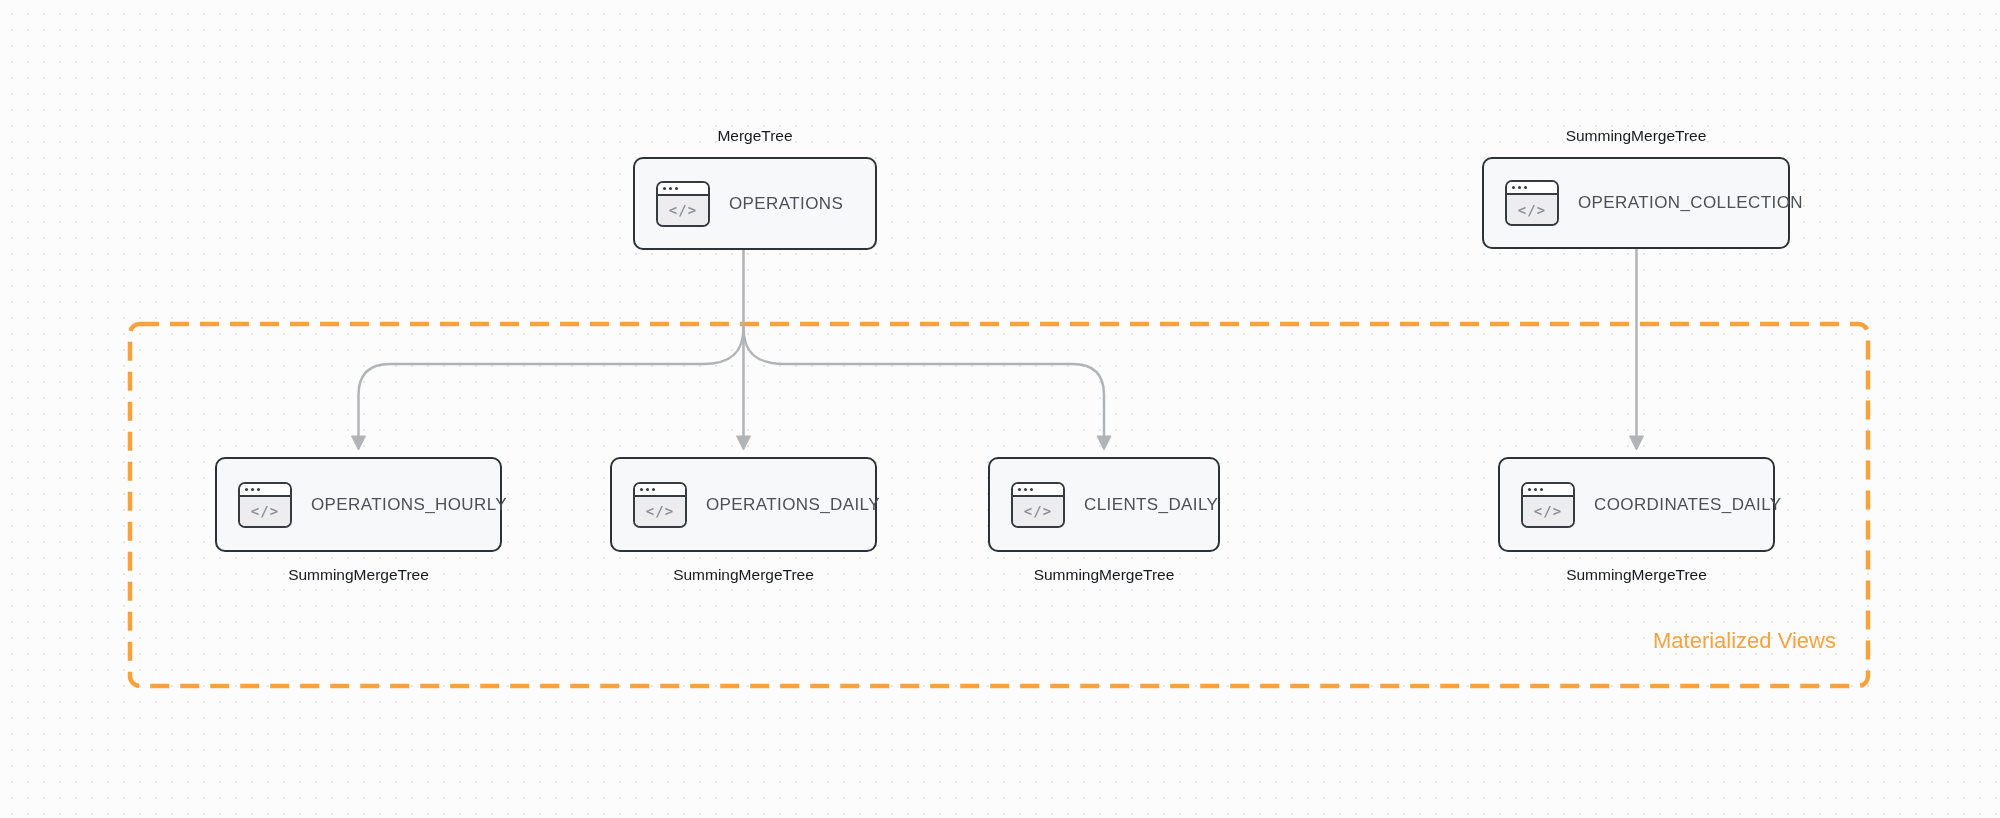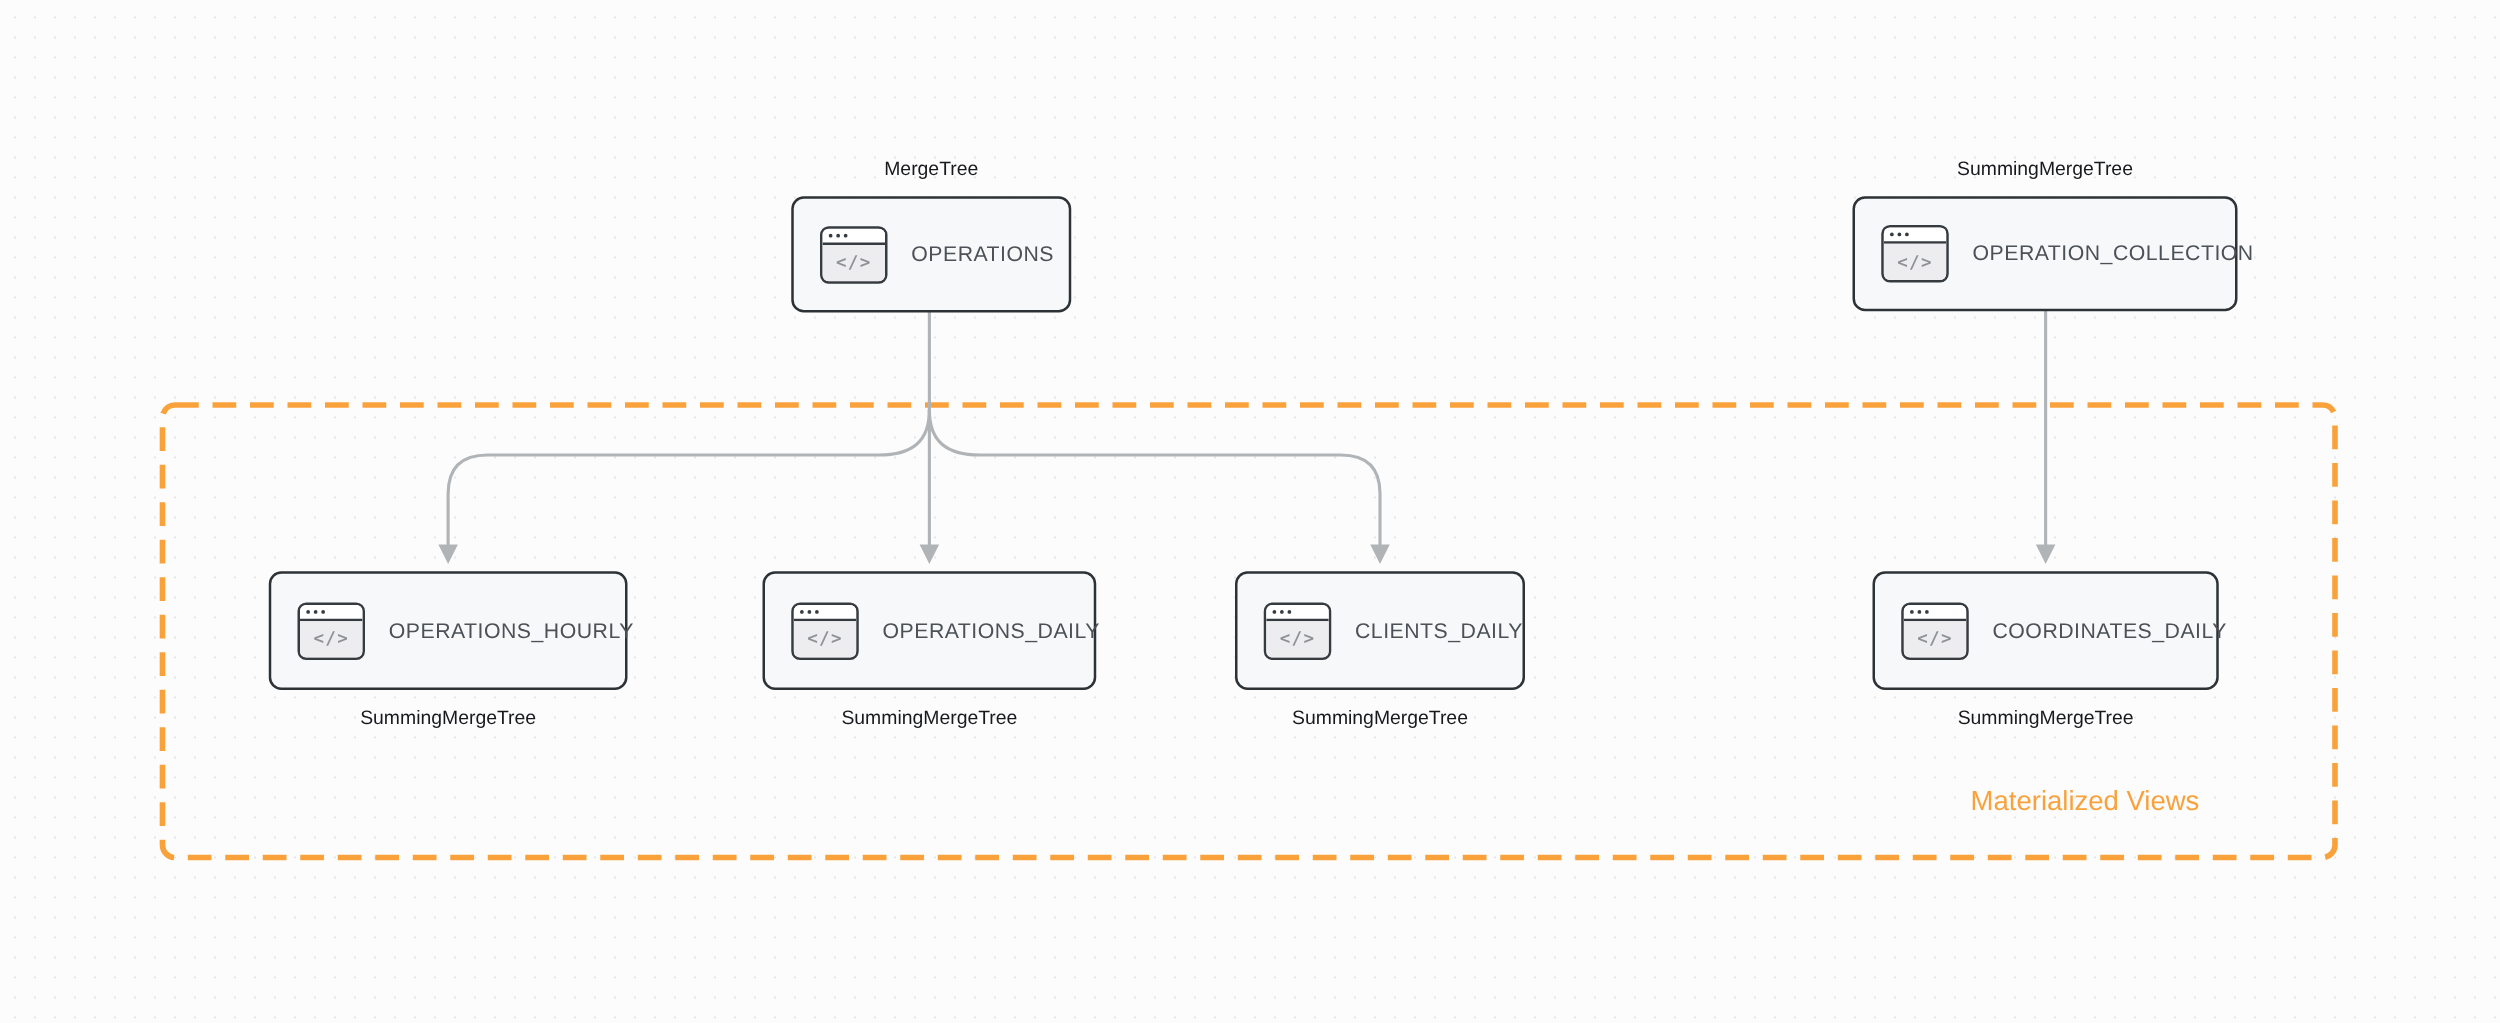--- a/index.html
+++ b/index.html
@@ -48,25 +48,25 @@
   }
   .icon-bar i{width:3px;height:3px;border-radius:50%;background:#363b40;display:block;}
   .icon-body{
     flex:1;background:#ededef;
     display:flex;align-items:center;justify-content:center;
     font-family:"DejaVu Sans Mono",monospace;font-weight:bold;
     font-size:14px;color:#8e9296;letter-spacing:1px;
   }
   #group-label{
     position:absolute;left:1500px;top:628px;width:336px;z-index:2;
-    text-align:center;font-size:22px;line-height:26px;font-weight:500;
+    text-align:right;font-size:22px;line-height:26px;font-weight:500;
     color:var(--accent,#f9a23c);white-space:nowrap;
   }
   
-  #g-operations{left:633px;top:157px;width:224px;height:93px;}
+  #g-operations{left:633px;top:157px;width:244px;height:93px;}
   #g-operation-collection{left:1482px;top:157px;width:308px;height:92px;}
   #g-operations-hourly{left:215px;top:457px;width:287px;height:95px;}
   #g-operations-daily{left:610px;top:457px;width:267px;height:95px;}
   #g-clients-daily{left:988px;top:457px;width:232px;height:95px;}
   #g-coordinates-daily{left:1498px;top:457px;width:277px;height:95px;}
 </style>
 </head>
 <body>
 
 <div id="canvas">

